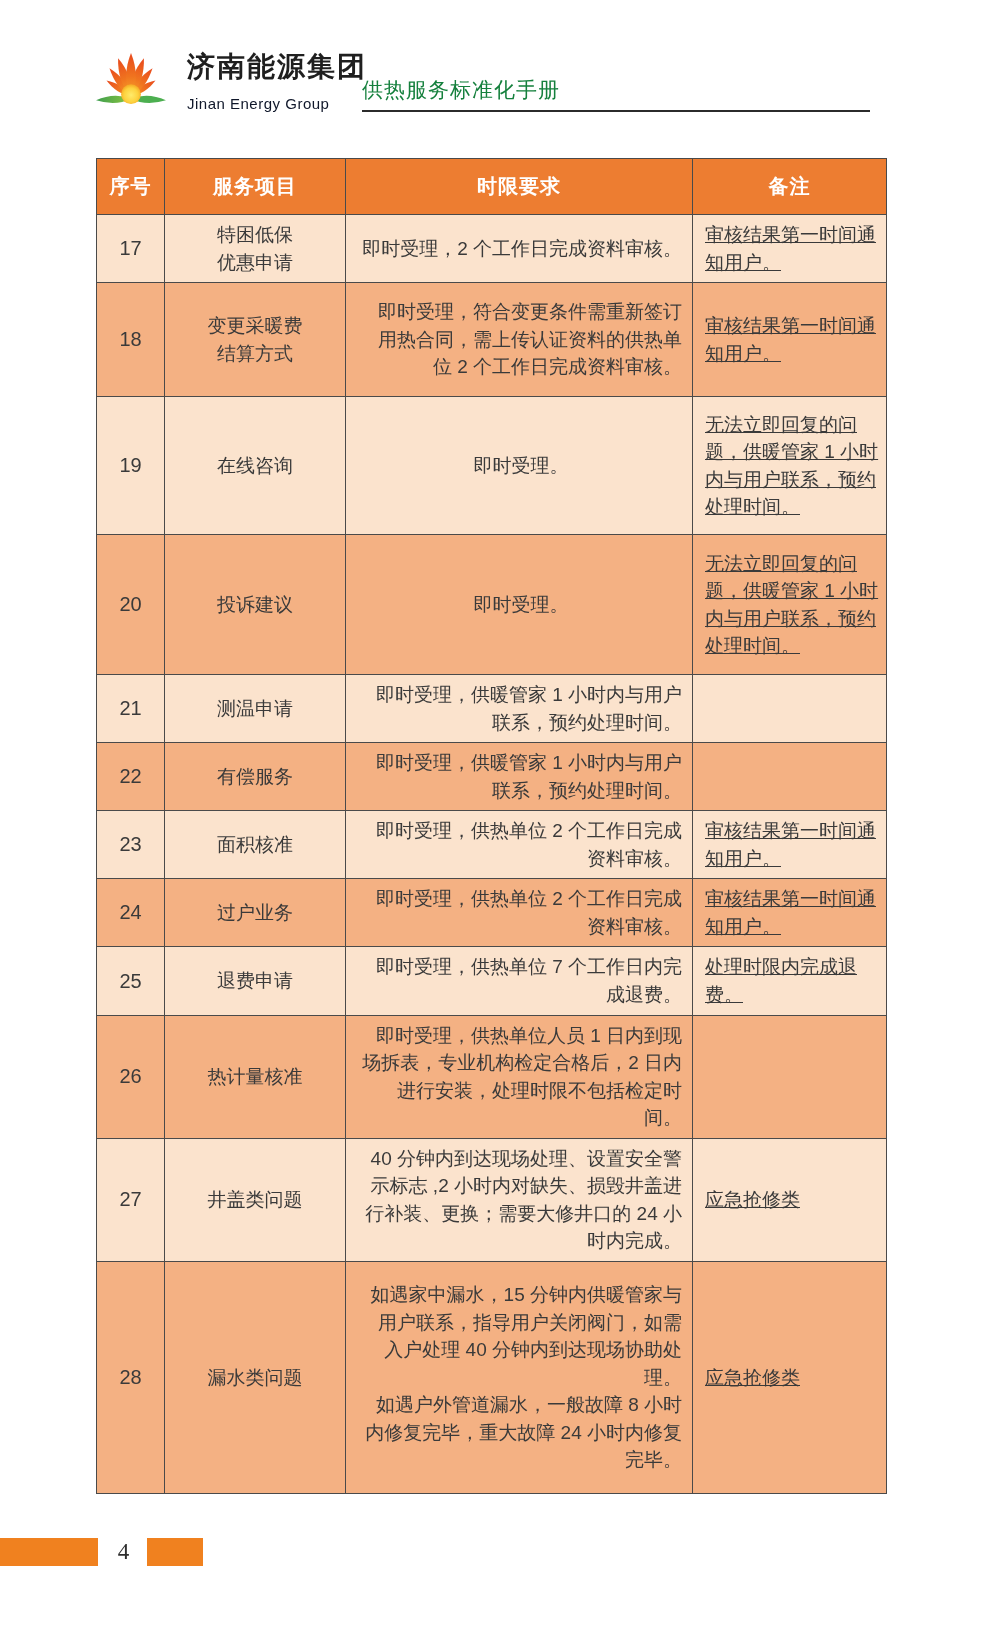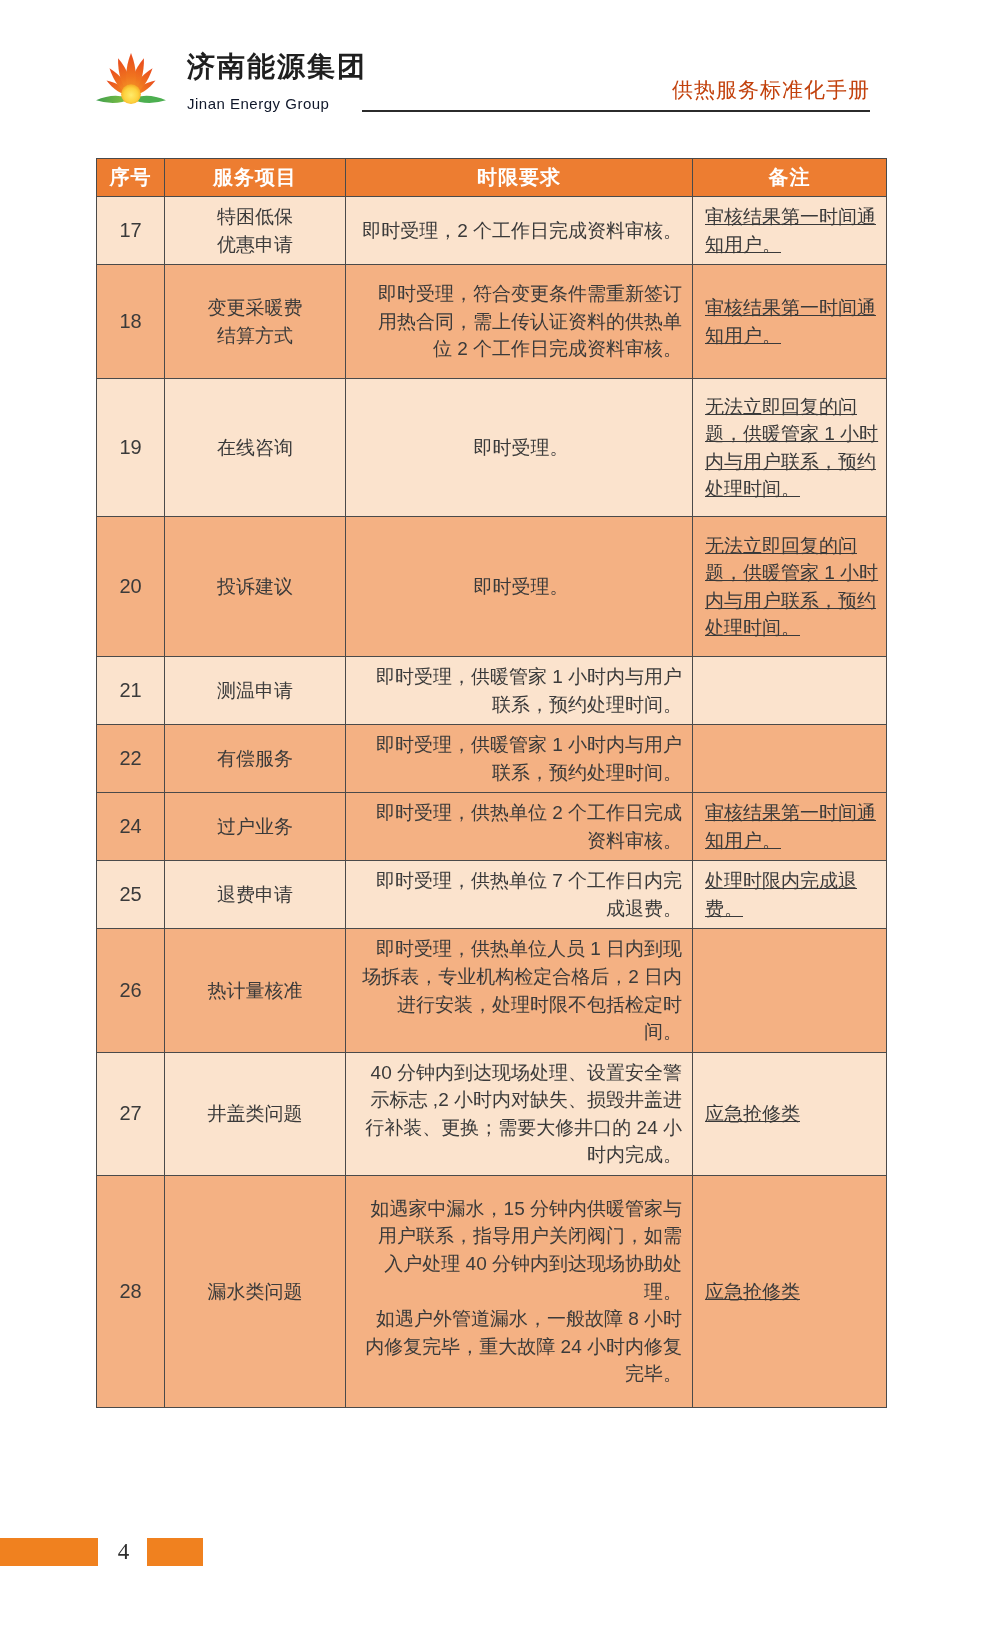--- a/index.html
+++ b/index.html
@@ -21,21 +21,21 @@
   }
   
   .page-header{position:absolute;left:0;top:0;width:1008px;height:130px;}
   .brand{position:absolute;left:93px;top:50px;display:flex;align-items:center;}
   .brand-logo{width:76px;height:64px;flex:0 0 auto;}
   .brand-text{margin-left:18px;}
   .brand-zh{font-size:28px;font-weight:bold;color:#1f1f1f;letter-spacing:2px;line-height:1.1;}
   .brand-en{font-size:15px;color:#0f172a;margin-top:12px;letter-spacing:0.5px;}
   .doc-title{
     position:absolute;top:76px;left:362px;width:508px;
-    text-align:right;font-size:21px;color:#c2410c;letter-spacing:1px;
+    text-align:left;font-size:21px;color:#15803d;letter-spacing:1px;
   }
   .header-rule{
     position:absolute;top:110px;left:362px;width:508px;height:2px;
     background:#2b2b2b;
   }
   
   table.service-table{
     position:absolute;left:96px;top:158px;width:790px;
     border-collapse:collapse;table-layout:fixed;
   }
@@ -43,21 +43,21 @@
   .service-table col.c-item{width:181px;}
   .service-table col.c-time{width:347px;}
   .service-table col.c-note{width:194px;}
   .service-table th,.service-table td{
     border:1px solid var(--border);
     vertical-align:middle;
     font-size:19px;line-height:1.45;
     padding:6px 10px;
     word-break:break-all;
   }
-  .service-table thead tr{height:38px;}
+  .service-table thead tr{height:56px;}
   .service-table th{
     background:var(--header-bg);
     color:#ffffff;font-weight:bold;font-size:20px;text-align:center;
     padding:2px 4px;letter-spacing:1px;
   }
   tr.light td{background:var(--row-light);}
   tr.dark td{background:var(--row-dark);}
   td.cell-no{text-align:center;font-size:20px;}
   td.cell-item{text-align:center;white-space:pre-line;padding:6px 6px;}
   td.cell-time{text-align:right;white-space:pre-line;padding:6px 10px 6px 14px;}
@@ -167,20 +167,26 @@
         <td class="cell-item">测温申请</td>
         <td class="cell-time">即时受理，供暖管家 1 小时内与用户联系，预约处理时间。</td>
         <td class="cell-note"></td>
       </tr>
       <tr class="dark" style="height: 64px;">
         <td class="cell-no">22</td>
         <td class="cell-item">有偿服务</td>
         <td class="cell-time">即时受理，供暖管家 1 小时内与用户联系，预约处理时间。</td>
         <td class="cell-note"></td>
       </tr>
+      <tr class="light" style="height: 64px;">
+        <td class="cell-no">23</td>
+        <td class="cell-item">面积核准</td>
+        <td class="cell-time">即时受理，供热单位 2 个工作日完成资料审核。</td>
+        <td class="cell-note">审核结果第一时间通知用户。</td>
+      </tr>
       <tr class="dark" style="height: 64px;">
         <td class="cell-no">24</td>
         <td class="cell-item">过户业务</td>
         <td class="cell-time">即时受理，供热单位 2 个工作日完成资料审核。</td>
         <td class="cell-note">审核结果第一时间通知用户。</td>
       </tr>
       <tr class="light" style="height: 64px;">
         <td class="cell-no">25</td>
         <td class="cell-item">退费申请</td>
         <td class="cell-time">即时受理，供热单位 7 个工作日内完成退费。</td>

